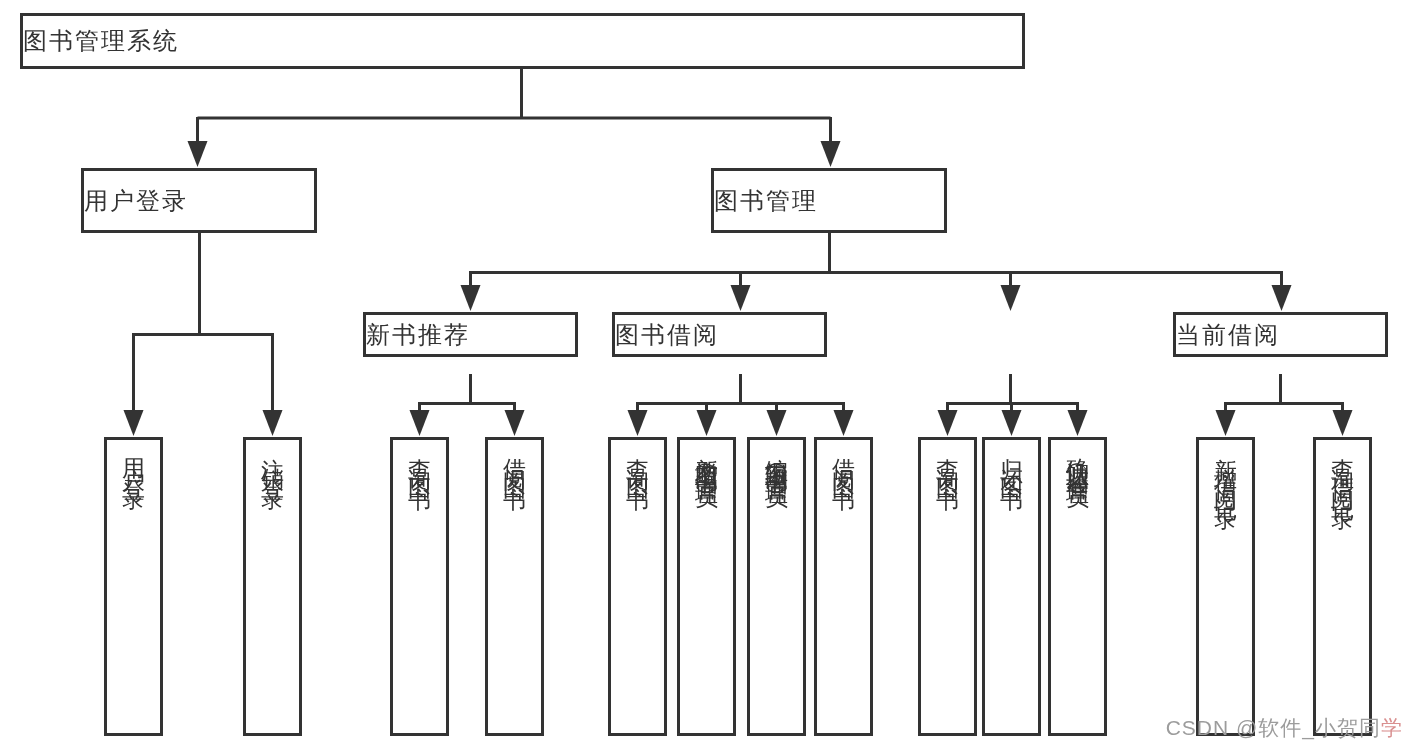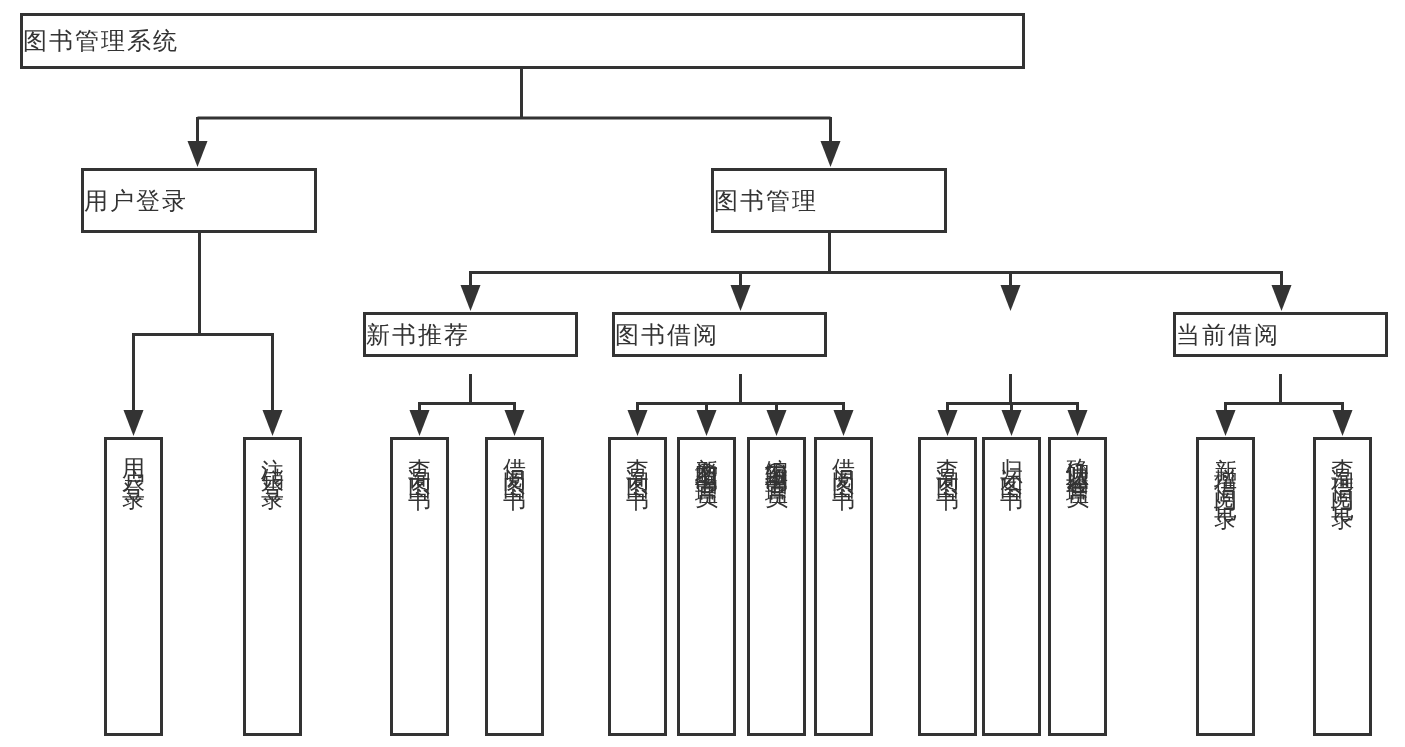--- a/index.html
+++ b/index.html
@@ -156,14 +156,17 @@
   <div class="node leaf f5">查询图书</div>
   <div class="node leaf f6 long">新增图书（管理员）</div>
   <div class="node leaf f7 long">编辑图书（管理员）</div>
   <div class="node leaf f8">借阅图书</div>
   <div class="node leaf f9">查询图书</div>
   <div class="node leaf f10">归还图书</div>
   <div class="node leaf f11 long">确认归还（管理员）</div>
   <div class="node leaf f12">新增借阅记录</div>
   <div class="node leaf f13">查询借阅记录</div>
 
+  <div class="watermark">
+    <span class="wm-gray">CSDN @软件_小贺同</span><span class="wm-pink">学</span>
+  </div>
 
 </div>
 
 </body></html>

